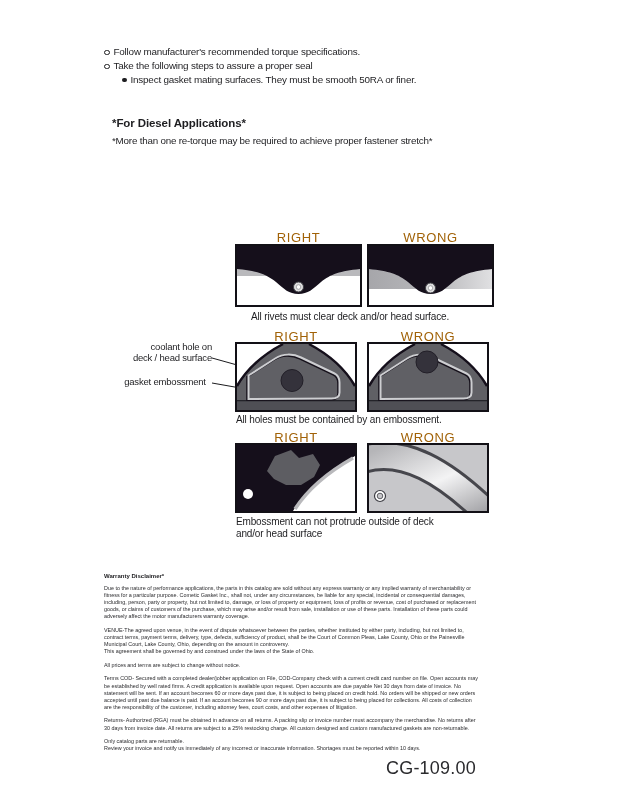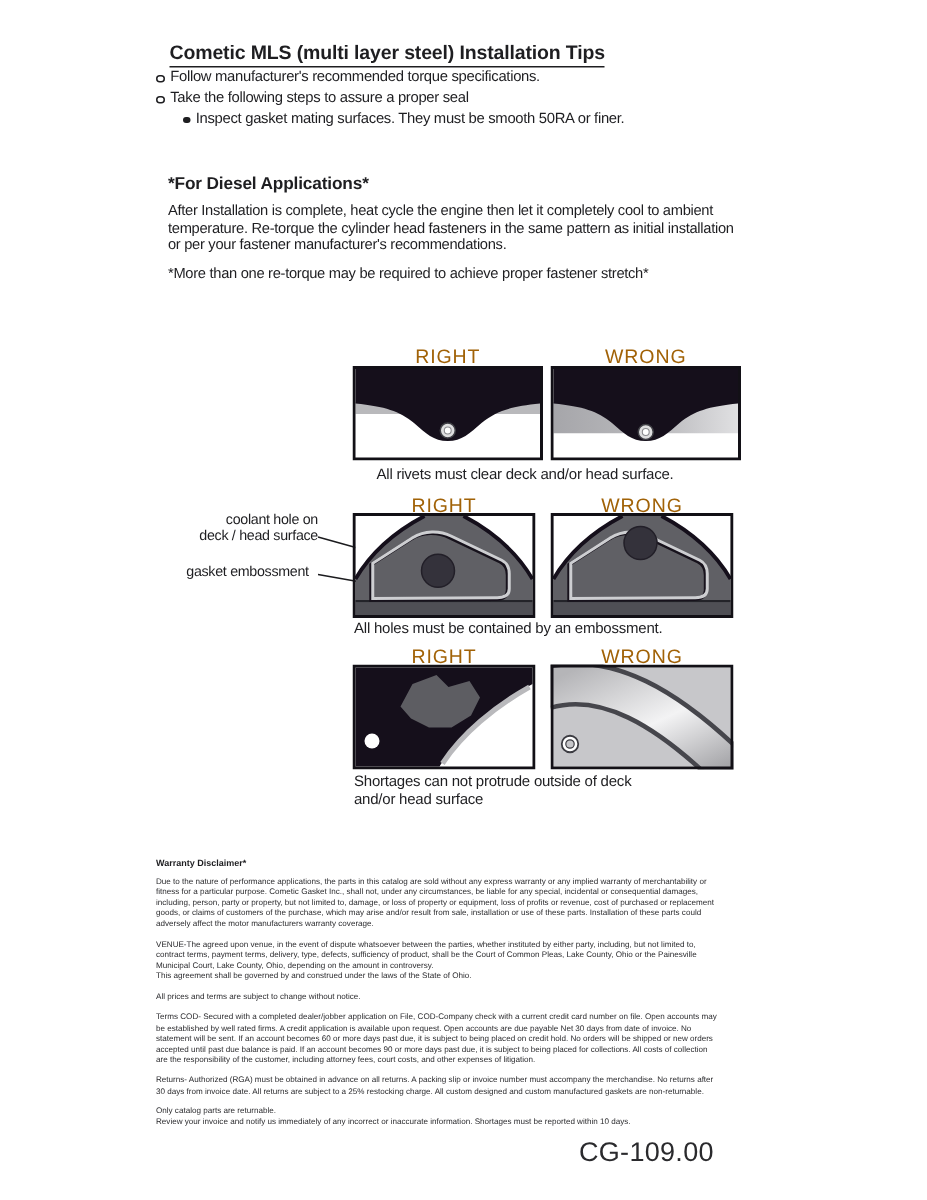--- a/index.html
+++ b/index.html
@@ -33,42 +33,38 @@
   .warranty h3{margin:0 0 6px 0;font-size:6px;letter-spacing:0;}
   .fine-p{margin:0 0 6.5px 0;font-size:5.4px;line-height:7.1px;letter-spacing:0;white-space:pre-line;color:#2b2b2e;}
   
   .page-code{left:386px;top:758px;font-size:18px;letter-spacing:0.2px;color:#2a2a2d;white-space:nowrap;}
 </style>
 </head>
 <body>
 
 <div class="page">
 
-  <div class="abs doc-title">Cometic MLS (multi layer steel) Installation Tips</div>
 
   <div class="abs bullets">
     <div class="b-row">
       <span class="b-open"></span>
       <span>Follow manufacturer's recommended torque specifications.</span>
     </div>
     <div class="b-row">
       <span class="b-open"></span>
       <span>Take the following steps to assure a proper seal</span>
     </div>
     <div class="b-row sub">
       <span class="b-fill"></span>
       <span>Inspect gasket mating surfaces.  They must be smooth 50RA or finer.</span>
     </div>
   </div>
 
   <div class="abs diesel">
     <h2>*For Diesel Applications*</h2>
-    <p class="body-p">After Installation is complete, heat cycle the engine then let it completely cool to ambient
-temperature. Re-torque the cylinder head fasteners in the same pattern as initial installation
-or per your fastener manufacturer's recommendations.</p>
     <p class="body-p">*More than one re-torque may be required to achieve proper fastener stretch*</p>
   </div>
 
   <div class="abs fig-label" style="left:235px;top:230px;width:127px;">RIGHT</div>
   <div class="abs fig-label" style="left:367px;top:230px;width:127px;">WRONG</div>
 
   <svg class="abs fig-box" style="left:235px;top:244px;" width="127" height="63" viewBox="0 0 127 63">
     <rect x="2" y="24" width="123" height="8" fill="var(--diagram-light,#b9b9bc)"></rect>
     <rect x="2" y="32" width="123" height="29" fill="#ffffff"></rect>
     <path d="M2,2 H125 V25 C105,27 96,30 86,38 C78,45 73,50 63.5,50 C54,50 49,45 41,38 C31,30 22,27 2,25 Z" fill="var(--diagram-black,#150f1b)"></path>
@@ -168,21 +164,21 @@
     <rect x="2" y="2" width="118" height="66" fill="#c7c7ca"></rect>
     <path d="M-4,16 C36,4 78,28 124,74" fill="none" stroke="#46464c" stroke-width="30"></path>
     <path d="M-4,16 C36,4 78,28 124,74" fill="none" stroke="url(#p3g)" stroke-width="24"></path>
     <g>
       <circle cx="13" cy="53" r="5.5" fill="#ffffff" stroke="#3c3c42" stroke-width="1.2"></circle>
       <circle cx="13" cy="53" r="2.8" fill="#c7c7ca" stroke="#3c3c42" stroke-width="0.8"></circle>
     </g>
     <rect x="1" y="1" width="120" height="68" fill="none" stroke="#121016" stroke-width="2"></rect>
   </svg>
 
-  <div class="abs fig-caption" style="left:236px;top:516px;width:280px;">Shortages can not protrude outside of deck
+  <div class="abs fig-caption" style="left:236px;top:516px;width:280px;">Embossment can not protrude outside of deck
 and/or head surface</div>
 
   <div class="abs warranty">
     <h3>Warranty Disclaimer*</h3>
     <p class="fine-p">Due to the nature of performance applications, the parts in this catalog are sold without any express warranty or any implied warranty of merchantability or
 fitness for a particular purpose.  Cometic Gasket Inc., shall not, under any circumstances, be liable for any special, incidental or consequential damages,
 including, person, party or property, but not limited to, damage, or loss of property or equipment, loss of profits or revenue, cost of purchased or replacement
 goods, or claims of customers of the purchase, which may arise and/or result from sale, installation or use of these parts.  Installation of these parts could
 adversely affect the motor manufacturers warranty coverage.</p>
     <p class="fine-p">VENUE-The agreed upon venue, in the event of dispute whatsoever between the parties, whether instituted by either party, including, but not limited to,

